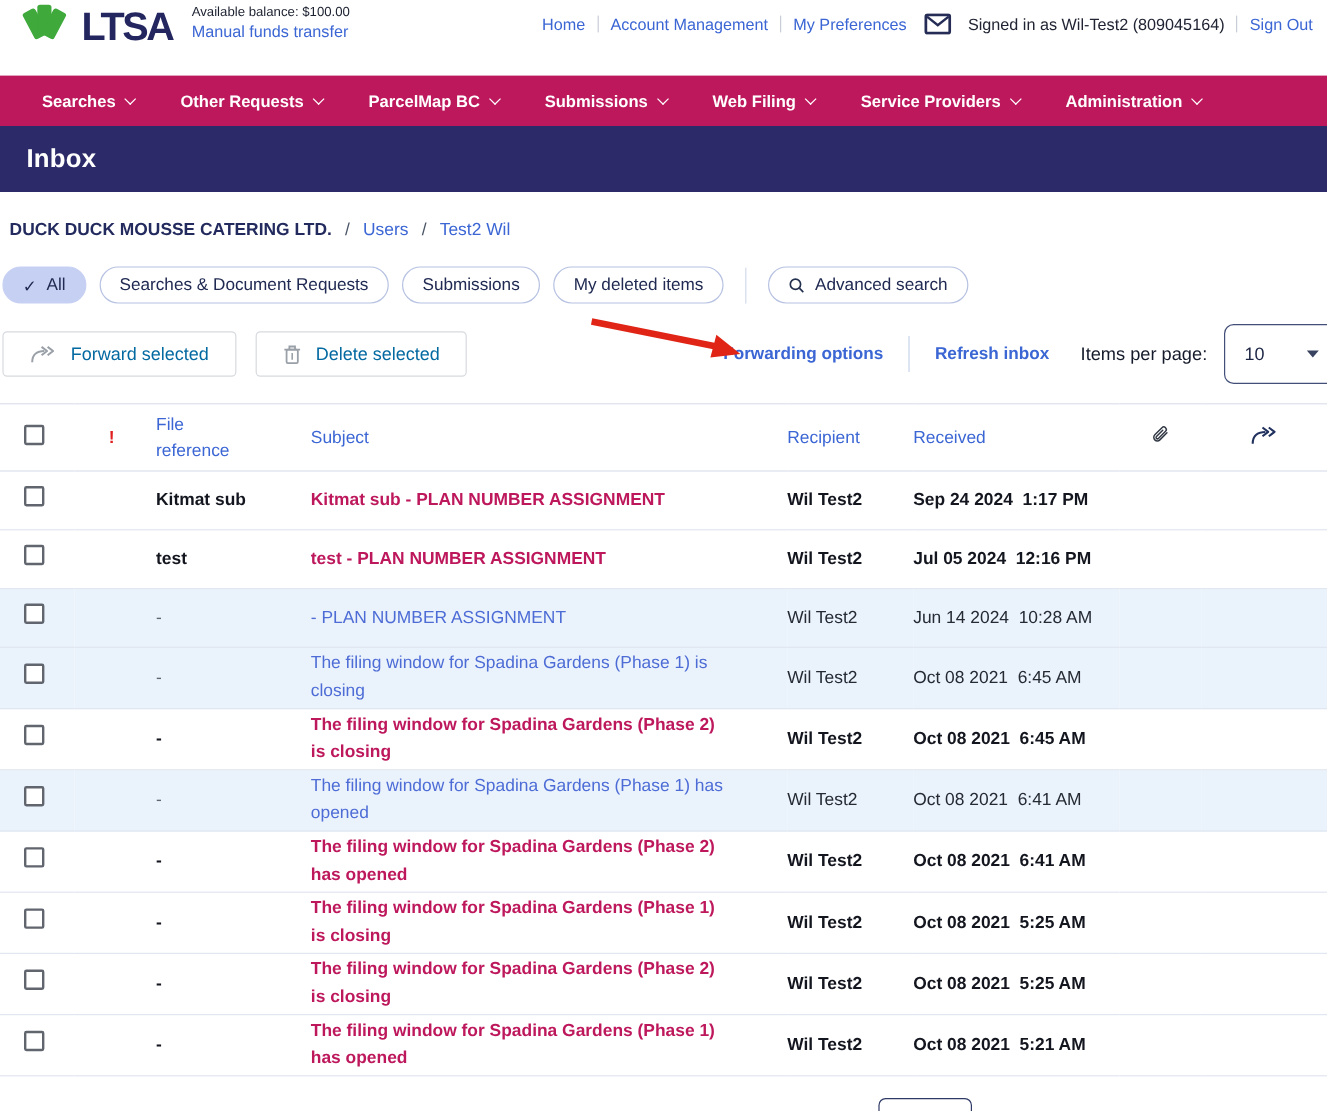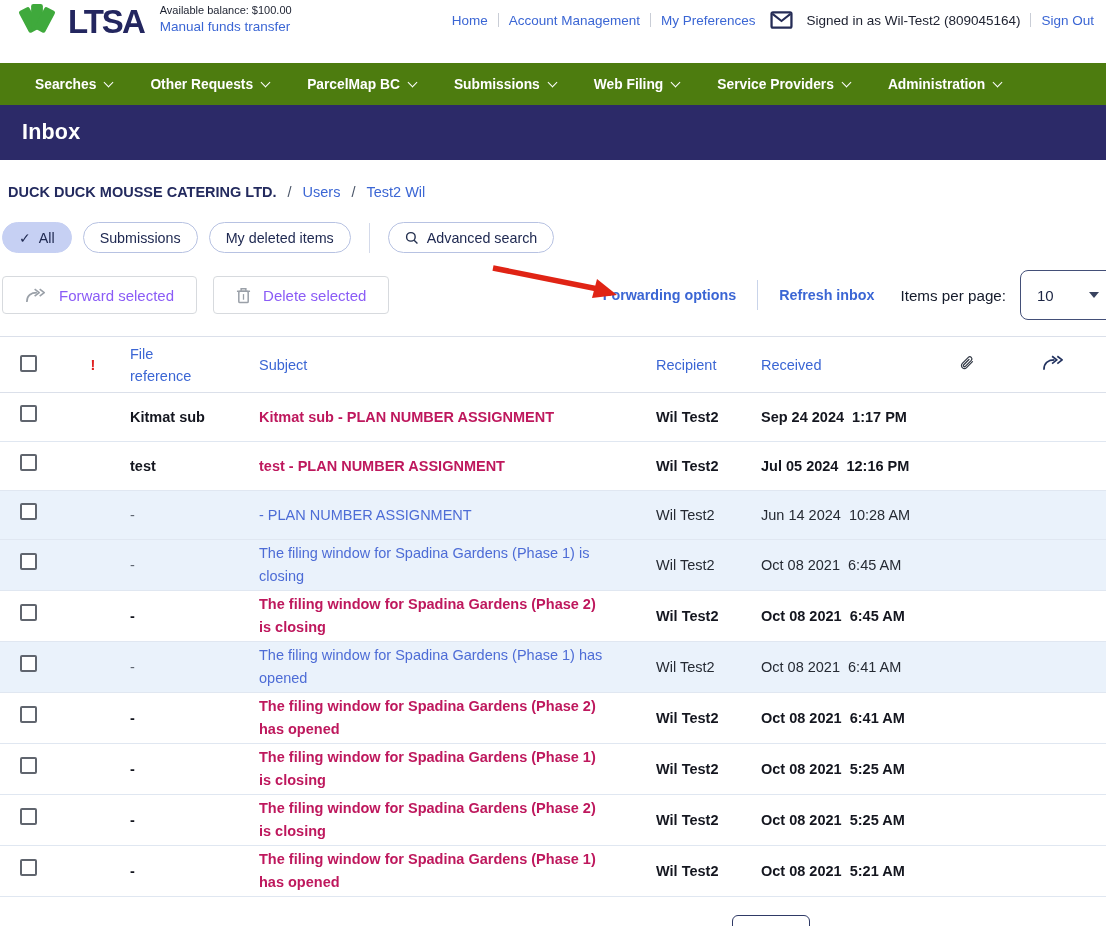--- a/index.html
+++ b/index.html
@@ -13,21 +13,21 @@
   .balance-block { margin-left:16px; padding-top:4px; }
   .balance-line { font-size:11px; color:#1c2130; }
   .funds-link { font-size:13.5px; color:#3b66d4; text-decoration:none; cursor:pointer; display:inline-block; margin-top:3px; }
   .header-right { margin-left:auto; display:flex; align-items:center; gap:10px; padding:11px 12px 0 0; font-size:13.5px; white-space:nowrap; }
   .hdr-link { color:#3b66d4; text-decoration:none; cursor:pointer; font-weight:500; }
   .vsep { width:1px; height:14px; background:#c9cdd6; }
   .signed-in { color:#202433; font-weight:500; }
   .env-icon { margin:0 4px; display:flex; }
 
   
-  .navbar { height:42px; background:#4d7c0f; display:flex; align-items:center; padding-left:35px; gap:38px; }
+  .navbar { height:42px; background:#be185d; display:flex; align-items:center; padding-left:35px; gap:38px; }
   .nav-item { display:flex; align-items:center; gap:9px; color:#fff; font-size:13.8px; font-weight:600; cursor:pointer; white-space:nowrap; }
   .nav-chev { width:7px; height:7px; border-right:1.8px solid #fff; border-bottom:1.8px solid #fff; transform:rotate(45deg); margin-top:-4px; }
 
   
   .banner { height:55px; background:#2c2a68; display:flex; align-items:center; padding-left:22px; }
   .banner h1 { color:#fff; font-size:21.5px; font-weight:700; letter-spacing:.2px; }
 
   
   .breadcrumb { margin:24px 0 0 8px; display:flex; align-items:center; gap:11px; font-size:14.5px; }
   .crumb-account { color:#232a5e; font-weight:600; }
@@ -38,21 +38,21 @@
   .chips { margin:22px 0 0 2px; display:flex; align-items:center; gap:11px; }
   .chip { display:inline-flex; align-items:center; gap:8px; height:31px; padding:0 16px; border-radius:16px;
           border:1px solid #b7c2e2; background:#fff; color:#202a52; font-size:14.3px; font-weight:500; cursor:pointer; white-space:nowrap; }
   .chip.selected { background:#c6d0f3; border-color:#c6d0f3; }
   .chip .check { font-size:14px; }
   .chip-div { width:1px; height:30px; background:#d4daea; margin:0 7px; }
 
   
   .actions-row { margin-top:17px; padding-left:2px; height:50px; display:flex; align-items:center; position:relative; }
   .btn-disabled { display:inline-flex; align-items:center; gap:12px; height:38px; padding:0 22px; border:1px solid #d7dade;
-                  border-radius:4px; background:#fff; color:#8b5cf6; font-size:15px; cursor:default; }
+                  border-radius:4px; background:#fff; color:#0369a1; font-size:15px; cursor:default; }
   .btn-disabled + .btn-disabled { margin-left:16px;justify-content:center; }
   .act-link { color:#3b66d4; font-size:14.3px; font-weight:700; text-decoration:none; cursor:pointer; white-space:nowrap; }
   .act-right { margin-left:auto; display:flex; align-items:center; }
   .act-div { width:1px; height:30px; background:#c9d4ea; margin:0 21px; }
   .ipp-label { font-size:15.2px; font-weight:500; color:#141a2a; margin:0 14px 0 26px; white-space:nowrap; }
   .ipp-select-top { width:96px; height:50px; border:1px solid #434f78; border-radius:8px; display:flex; align-items:center;
                     padding:0 16px; font-size:15px; color:#1c2544; margin-right:-10px; cursor:pointer; background:#fff; }
   .caret { width:0; height:0; border-left:5px solid transparent; border-right:5px solid transparent; border-top:6px solid #39435f; margin-left:auto; }
   .annot-arrow { position:absolute; left:486px; top:-12px; pointer-events:none; z-index:5; }
 
@@ -171,20 +171,23 @@
   <a class="crumb-link">Users</a>
   <span class="crumb-sep">/</span>
   <a class="crumb-link">Test2 Wil</a>
 </div>
 
 <div class="chips">
   <span class="chip selected">
     <span class="check">✓</span>
     <span>All</span>
   </span>
+  <span class="chip">
+      <span>Searches &amp; Document Requests</span>
+    </span>
   <span class="chip">
       <span>Submissions</span>
     </span>
   <span class="chip">
       <span>My deleted items</span>
     </span>
   <span class="chip-div"></span>
   <span class="chip">
     <span style="display:flex;">
       <svg width="14" height="14" viewBox="0 0 15 15">

